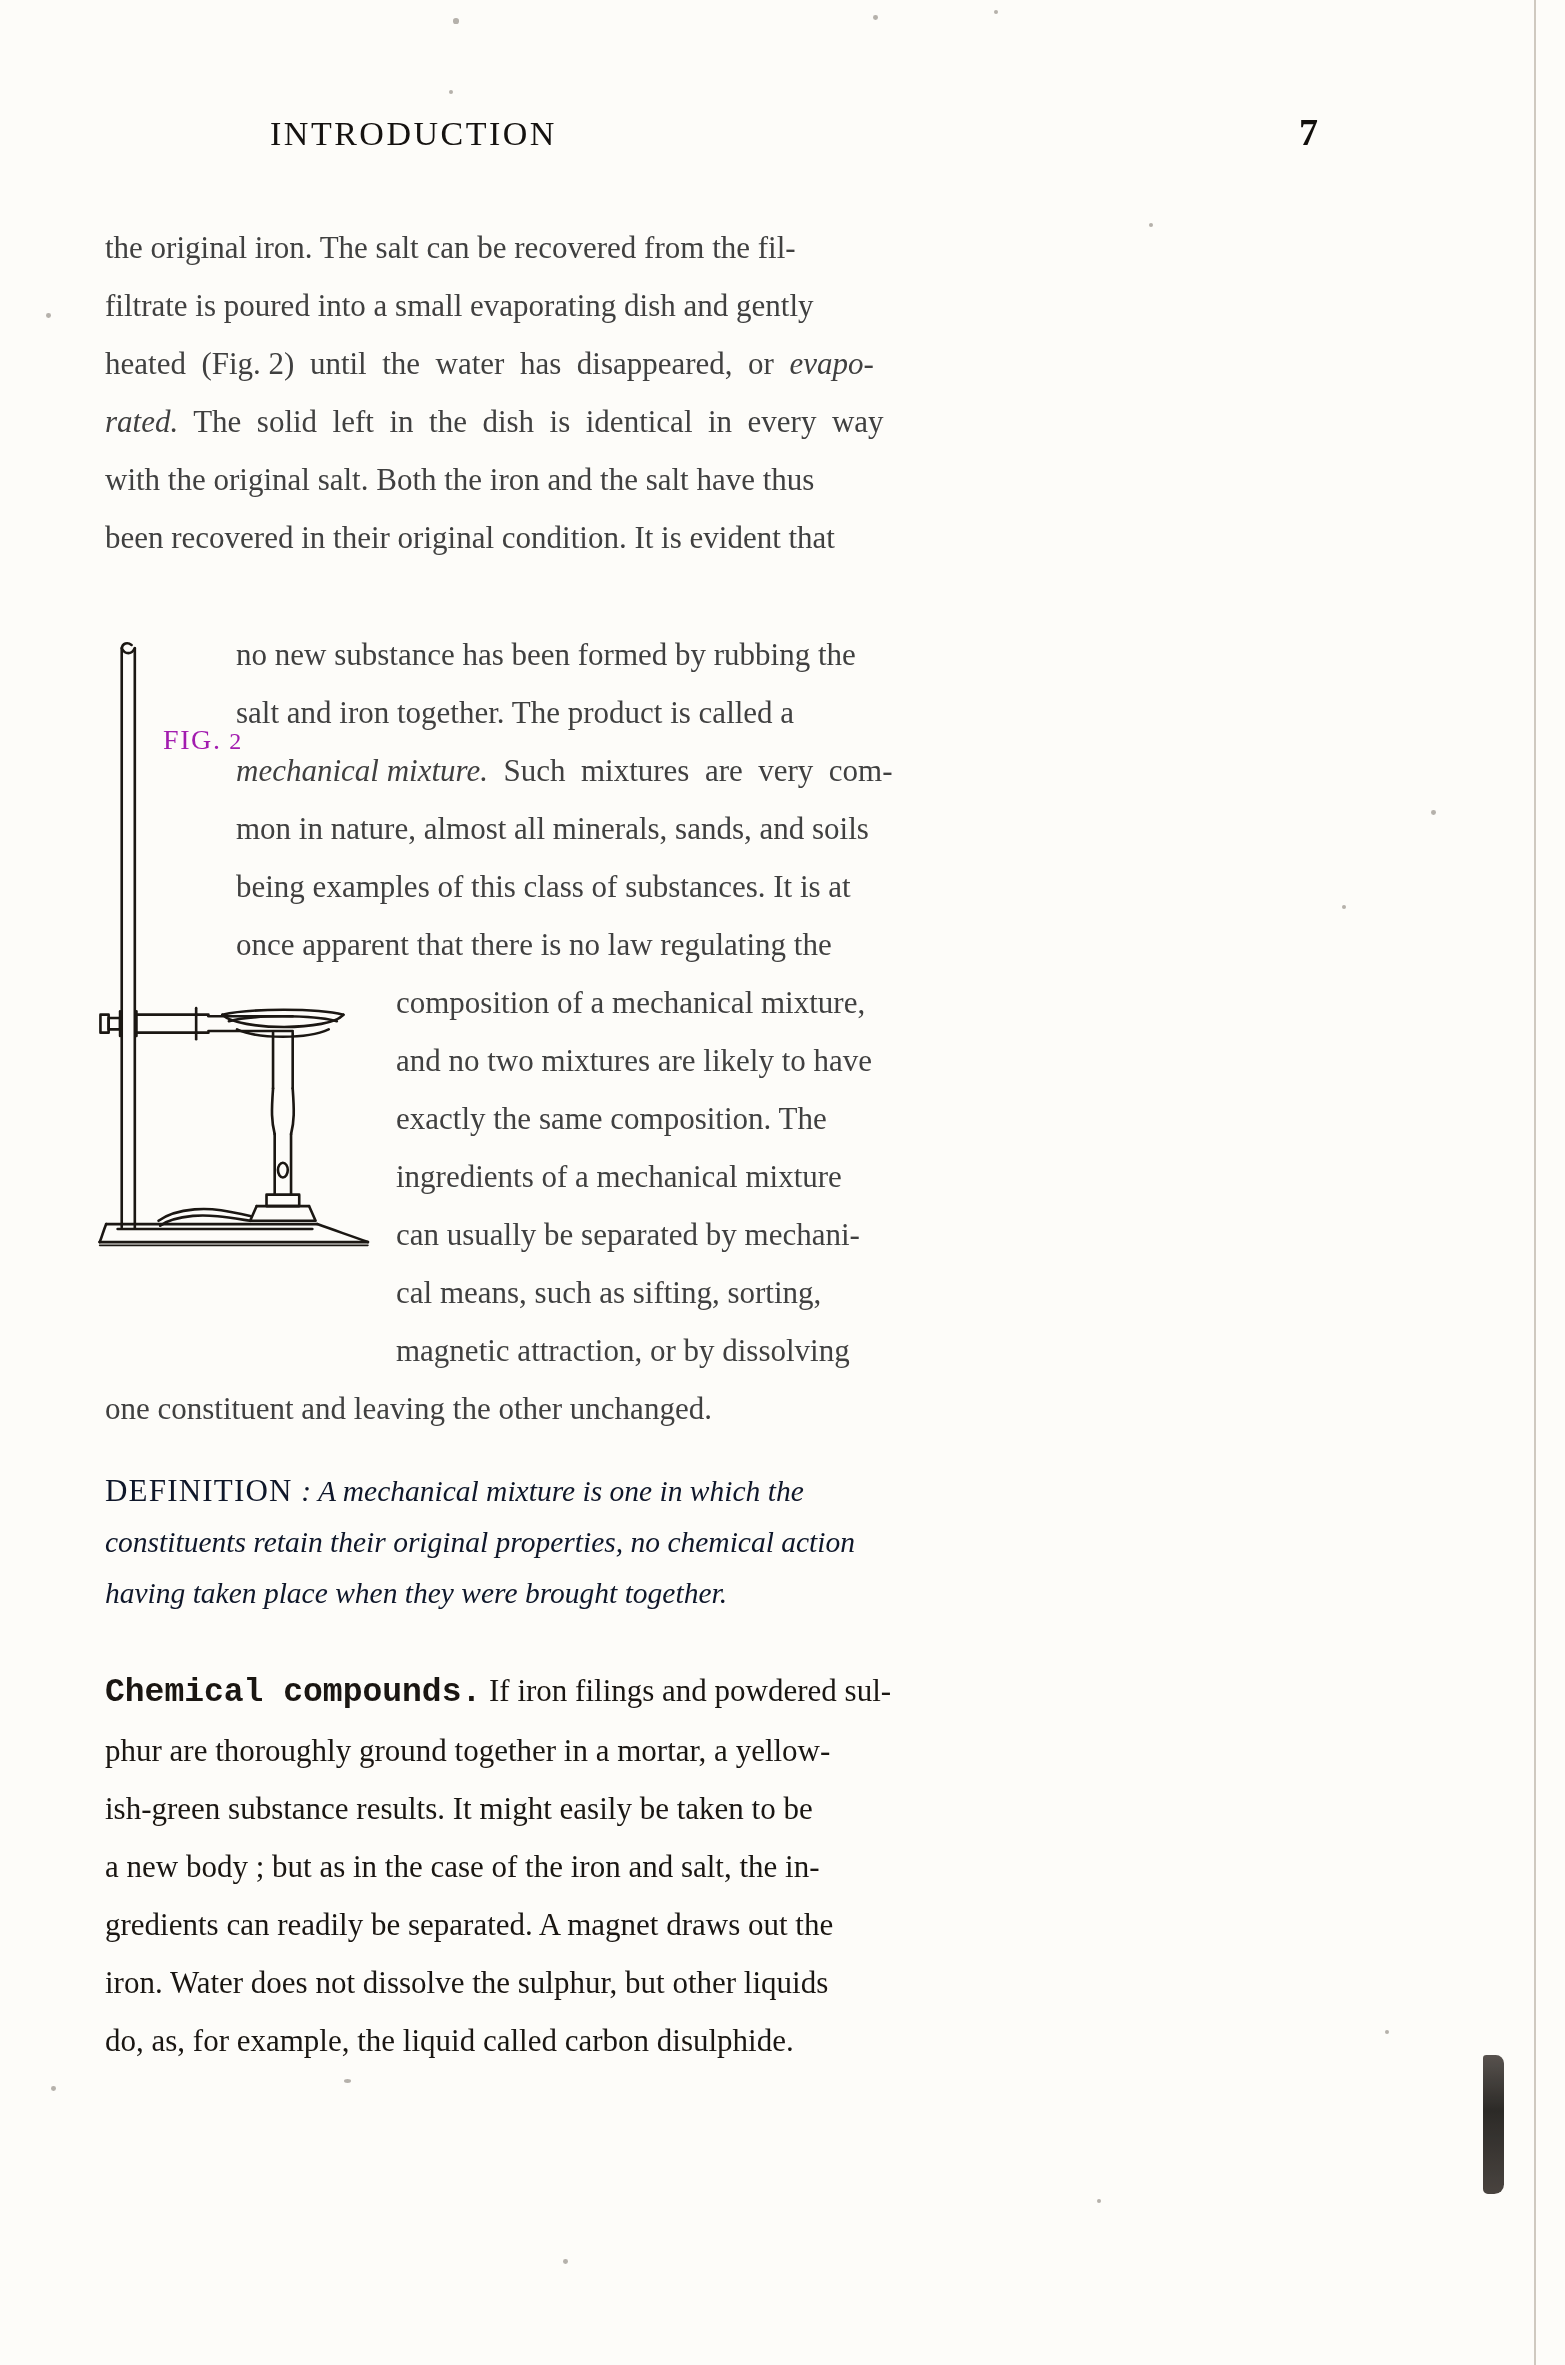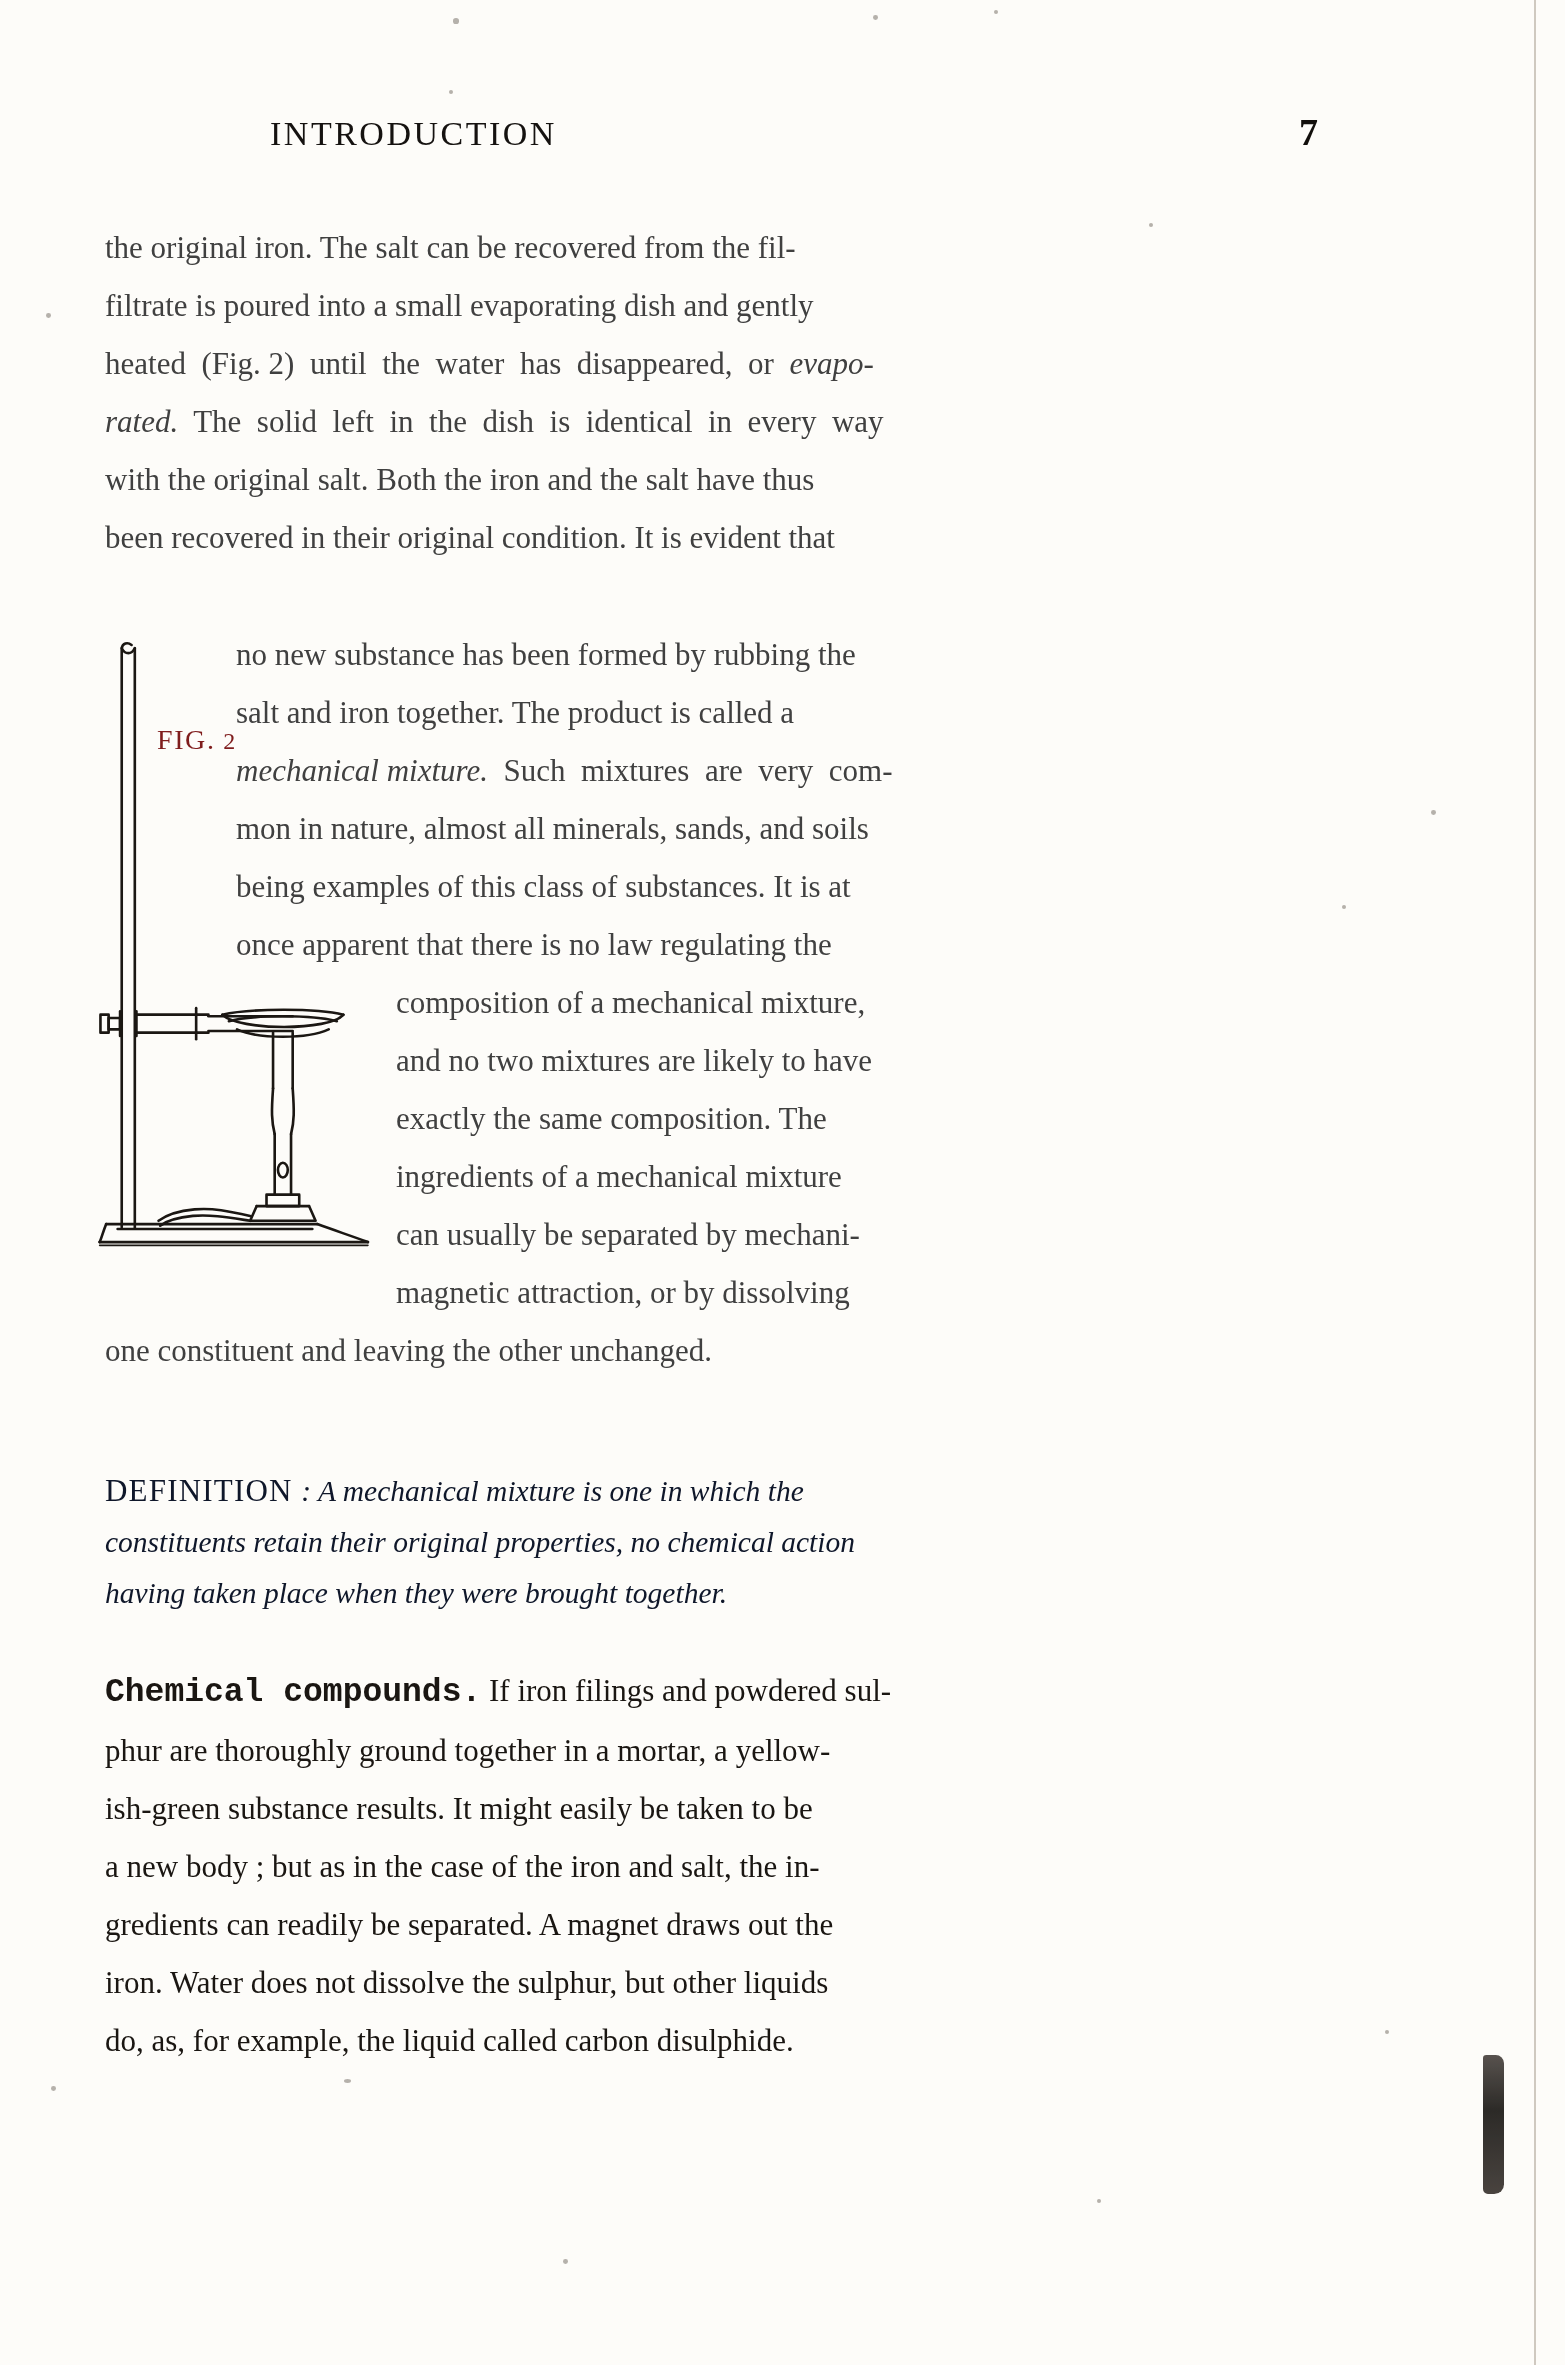--- a/index.html
+++ b/index.html
@@ -93,25 +93,25 @@
   .figure {
     position: absolute;
     left: 98px;
     top: 630px;
     width: 409px;
     height: 753px;
   }
   .figure svg { display: block; }
   .fig-caption {
     position: absolute;
-    left: 157px;
+    left: 163px;
     top: 724px;
     font-size: 24px;
     letter-spacing: 1.6px;
-    color: #7f1d1d;
+    color: #a21caf;
   }
   .fig-caption .sc { font-size: 28px; }
 
   
   .definition {
     position: absolute;
     left: 105px;
     top: 1465px;
     width: 1213px;
     font-size: 29.5px;
@@ -260,20 +260,21 @@
       <span class="ital">mechanical  mixture.</span><span>&nbsp; Such&nbsp; mixtures&nbsp; are&nbsp; very&nbsp; com-</span>
     </span>
     <span class="ln indent-fig1">mon  in  nature,  almost  all  minerals,  sands,  and  soils</span>
     <span class="ln indent-fig1">being  examples  of  this  class  of  substances.   It  is  at</span>
     <span class="ln indent-fig1">once  apparent  that  there  is  no  law  regulating  the</span>
     <span class="ln indent-fig2">composition  of  a  mechanical  mixture,</span>
     <span class="ln indent-fig2">and  no two  mixtures  are  likely  to  have</span>
     <span class="ln indent-fig2">exactly  the  same  composition.   The</span>
     <span class="ln indent-fig2">ingredients  of  a  mechanical  mixture</span>
     <span class="ln indent-fig2">can  usually  be  separated  by  mechani-</span>
+    <span class="ln indent-fig2">cal  means,  such  as  sifting,  sorting,</span>
     <span class="ln indent-fig2">magnetic  attraction,  or by  dissolving</span>
     <span class="ln">one  constituent  and  leaving  the  other  unchanged.</span>
   </div>
 
   <div class="definition">
     <span class="ln">
       <span class="dfn-label">
         <span class="cap">DEFINITION</span>
       </span><span> : </span><span>A  mechanical  mixture  is  one  in  which  the</span>
     </span>

